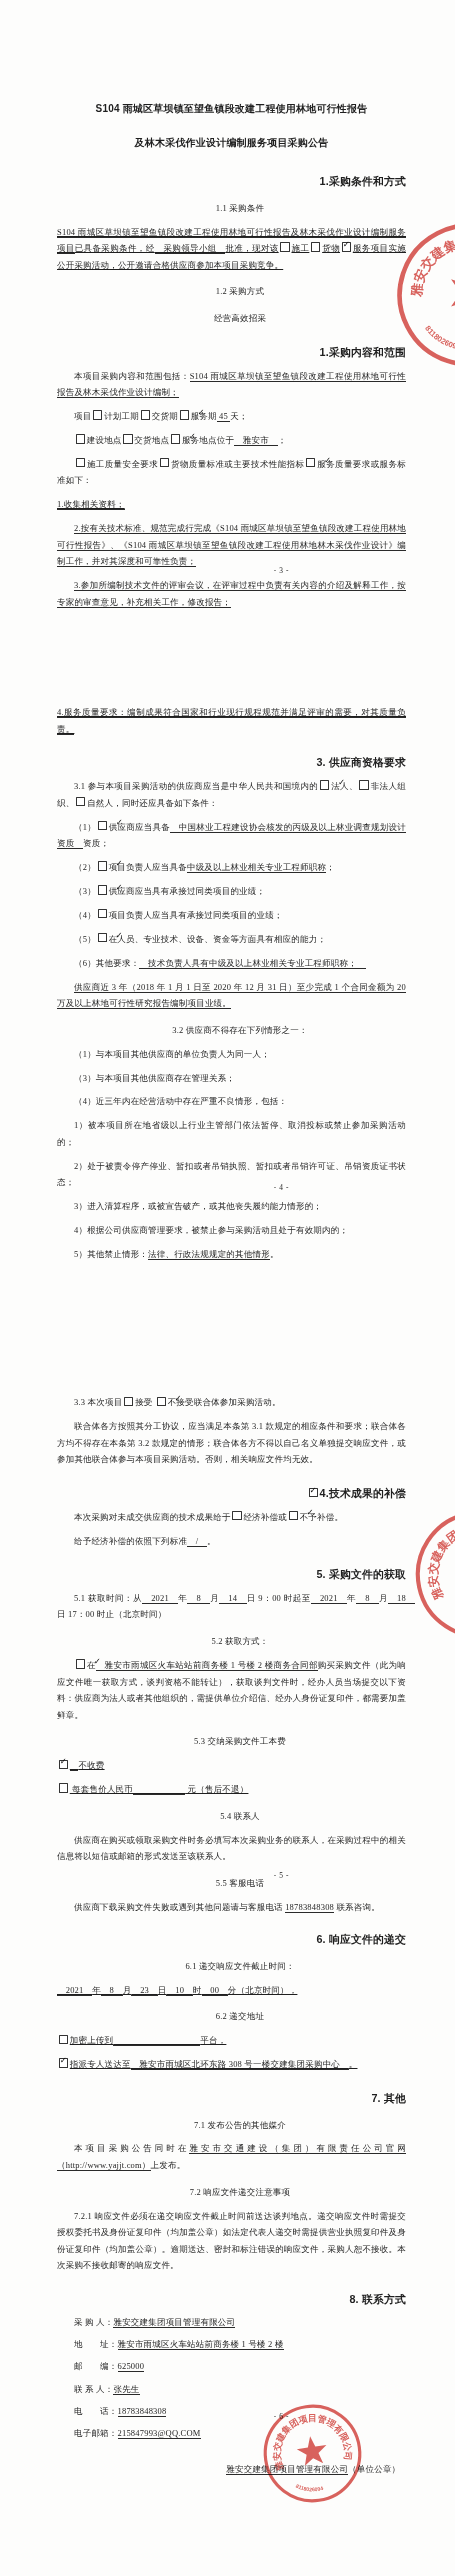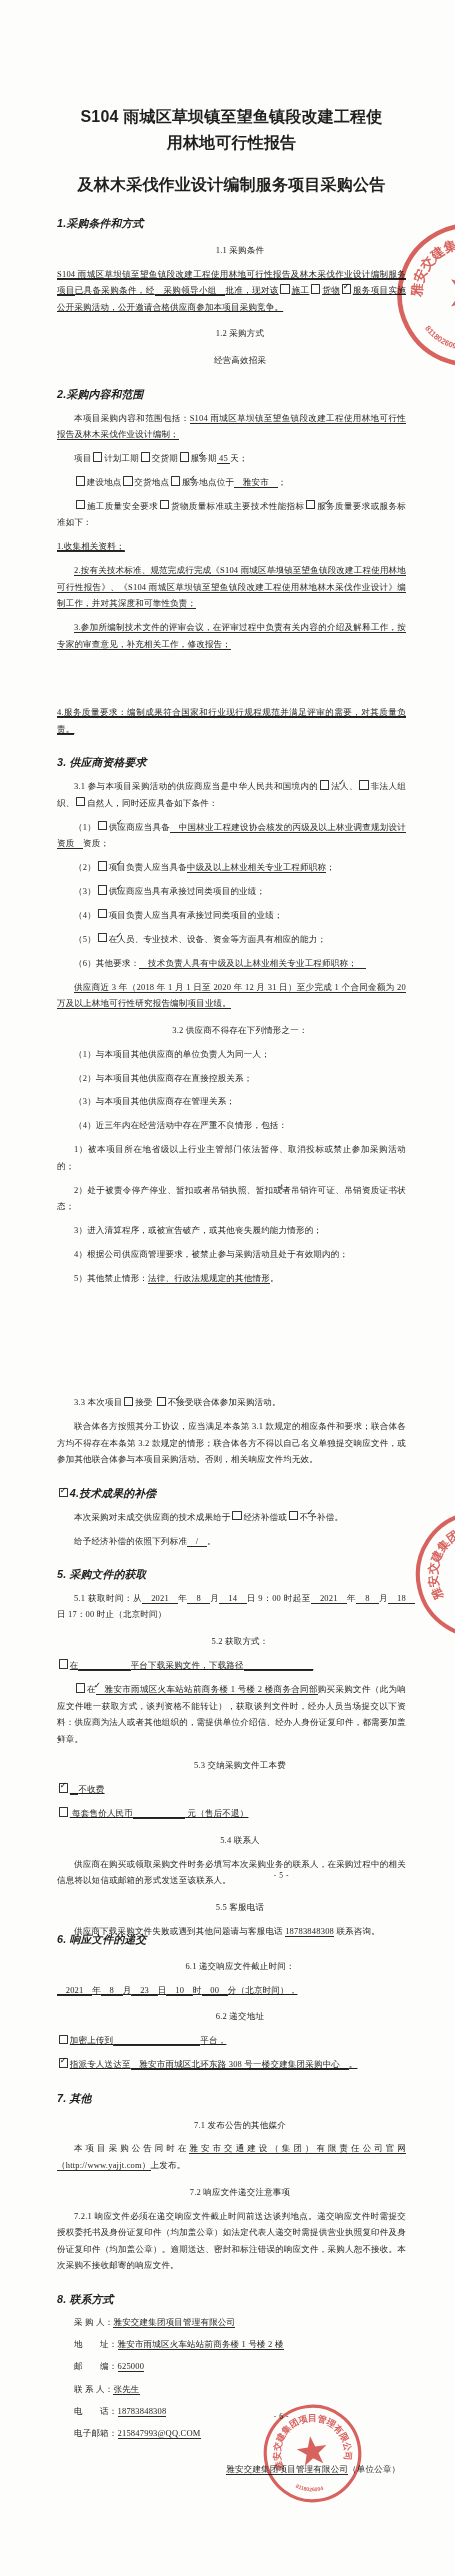--- a/index.html
+++ b/index.html
@@ -3,23 +3,23 @@
 <meta charset="utf-8">
 <style>
   html,body{margin:0;padding:0;background:#ffffff;}
   .doc{position:relative;width:456px;height:2576px;background:#fdfdfc;overflow:hidden;
        font-family:"Liberation Serif","DejaVu Serif",serif;color:#1f1f1f;}
   .page{position:absolute;left:57px;width:349px;}
   .blk{font-size:8.5px;line-height:16.5px;letter-spacing:0.2px;margin:7.4px 0;text-align:justify;}
   .blk.chapter{font-family:"Liberation Sans","DejaVu Sans",sans-serif;font-weight:bold;
                font-size:11.4px;text-align:center;margin:0 0 15px 0;letter-spacing:1.1px;}
   .blk.title{font-family:"Liberation Sans","DejaVu Sans",sans-serif;font-weight:bold;
-             font-size:16px;text-align:center;line-height:26px;margin:16px;}
+             font-size:10px;text-align:center;line-height:26px;margin:8px;}
   .blk.h2{font-family:"Liberation Sans","DejaVu Sans",sans-serif;font-weight:bold;
-          font-size:10.8px;margin:17px 0 6.8px 0;text-align:left;font-style:italic;}
+          font-size:10.8px;margin:17px 0 6.8px 0;text-align:right;}
   .blk.sub{margin:10.3px 0 6.8px 0;text-indent:2em;text-align:center;}
   .blk.body{text-indent:2em;}
   .blk.bodyni{text-indent:0;text-decoration:underline;}
   .blk.contact{text-indent:2em;margin:5.7px 0;text-align:left;}
   .blk.sign{text-align:right;margin:19.4px 5.7px 0 0;text-indent:0;}
   .u{border-bottom:0.6px solid #2a2a2a;}
   .pagenum{position:absolute;left:0;right:0;bottom:0;text-align:center;font-size:7.4px;
            letter-spacing:0.6px;transform:translateX(50px);}
   .cb{display:inline-block;width:7.4px;height:7.4px;border:0.9px solid #333;border-radius:0.6px;
       margin:0 1.7px;vertical-align:-0.6px;position:relative;background:#fff;}
@@ -34,21 +34,21 @@
 <div class="doc">
 
   <div class="page" style="top:88px;height:487px">
       <div class="blk title"><span>S104 雨城区草坝镇至望鱼镇段改建工程使用林地可行性报告</span></div>
       <div class="blk title"><span>及林木采伐作业设计编制服务项目采购公告</span></div>
       <div class="blk h2"><span>1.采购条件和方式</span></div>
       <div class="blk sub"><span>1.1 采购条件</span></div>
       <div class="blk bodyni"><span class="u">S104 雨城区草坝镇至望鱼镇段改建工程使用林地可行性报告及林木采伐作业设计编制服务项目</span><span>已具备采购条件，经</span><span class="u">　采购领导小组　</span><span>批准，现对该</span><span class="cb"></span><span>施工</span><span class="cb"></span><span>货物</span><span class="cb checked"><span class="tick">✓</span></span><span>服务项目实施公开采购活动，公开邀请合格供应商参加本项目采购竞争。</span></div>
       <div class="blk sub"><span>1.2 采购方式</span></div>
       <div class="blk sub"><span>经营高效招采</span></div>
-      <div class="blk h2"><span>2.采购内容和范围</span></div>
+      <div class="blk h2"><span>1.采购内容和范围</span></div>
       <div class="blk body"><span>本项目采购内容和范围包括：</span><span class="u">S104 雨城区草坝镇至望鱼镇段改建工程使用林地可行性报告及林木采伐作业设计编制；</span></div>
       <div class="blk body"><span>项目</span><span class="cb"></span><span>计划工期</span><span class="cb"></span><span>交货期</span><span class="cb checked"><span class="tick">✓</span></span><span>服务期</span><span class="u"> 45 </span><span>天；</span></div>
       <div class="blk body"><span class="cb"></span><span>建设地点</span><span class="cb"></span><span>交货地点</span><span class="cb checked"><span class="tick">✓</span></span><span>服务地点位于</span><span class="u">　雅安市　</span><span>；</span></div>
       <div class="blk body"><span class="cb"></span><span>施工质量安全要求</span><span class="cb"></span><span>货物质量标准或主要技术性能指标</span><span class="cb checked"><span class="tick">✓</span></span><span>服务质量要求或服务标准如下：</span></div>
       <div class="blk bodyni"><span class="u">1.收集相关资料；</span></div>
       <div class="blk body"><span class="u">2.按有关技术标准、规范完成行完成《S104 雨城区草坝镇至望鱼镇段改建工程使用林地可行性报告》、《S104 雨城区草坝镇至望鱼镇段改建工程使用林地林木采伐作业设计》编制工作，并对其深度和可靠性负责；</span></div>
       <div class="blk body"><span class="u">3.参加所编制技术文件的评审会议，在评审过程中负责有关内容的介绍及解释工作，按专家的审查意见，补充相关工作，修改报告；</span></div>
       <div class="pagenum">- 3 -</div>
     </div>
   <div class="page" style="top:697px;height:495px">
@@ -57,40 +57,38 @@
       <div class="blk body"><span>3.1 参与本项目采购活动的供应商应当是中华人民共和国境内的</span><span class="cb checked"><span class="tick">✓</span></span><span>法人、</span><span class="cb"></span><span>非法人组织、</span><span class="cb"></span><span>自然人，同时还应具备如下条件：</span></div>
       <div class="blk body"><span>（1）</span><span class="cb checked"><span class="tick">✓</span></span><span>供应商应当具备</span><span class="u">　中国林业工程建设协会核发的丙级及以上林业调查规划设计资质　</span><span>资质；</span></div>
       <div class="blk body"><span>（2）</span><span class="cb checked"><span class="tick">✓</span></span><span>项目负责人应当具备</span><span class="u">中级及以上林业相关专业工程师职称</span><span>；</span></div>
       <div class="blk body"><span>（3）</span><span class="cb checked"><span class="tick">✓</span></span><span>供应商应当具有承接过同类项目的业绩；</span></div>
       <div class="blk body"><span>（4）</span><span class="cb"></span><span>项目负责人应当具有承接过同类项目的业绩；</span></div>
       <div class="blk body"><span>（5）</span><span class="cb checked"><span class="tick">✓</span></span><span>在人员、专业技术、设备、资金等方面具有相应的能力；</span></div>
       <div class="blk body"><span>（6）其他要求：</span><span class="u">　技术负责人具有中级及以上林业相关专业工程师职称；　</span></div>
       <div class="blk body"><span class="u">供应商近 3 年（2018 年 1 月 1 日至 2020 年 12 月 31 日）至少完成 1 个合同金额为 20 万及以上林地可行性研究报告编制项目业绩。</span></div>
       <div class="blk sub"><span>3.2 供应商不得存在下列情形之一：</span></div>
       <div class="blk body"><span>（1）与本项目其他供应商的单位负责人为同一人；</span></div>
-      <div class="blk body"><span>（2）与本项目其他供应商存在直接控股关系；</span></div>
       <div class="blk body"><span>（3）与本项目其他供应商存在管理关系；</span></div>
       <div class="blk body"><span>（4）近三年内在经营活动中存在严重不良情形，包括：</span></div>
       <div class="blk body"><span>1）被本项目所在地省级以上行业主管部门依法暂停、取消投标或禁止参加采购活动的；</span></div>
       <div class="blk body"><span>2）处于被责令停产停业、暂扣或者吊销执照、暂扣或者吊销许可证、吊销资质证书状态；</span></div>
       <div class="blk body"><span>3）进入清算程序，或被宣告破产，或其他丧失履约能力情形的；</span></div>
       <div class="blk body"><span>4）根据公司供应商管理要求，被禁止参与采购活动且处于有效期内的；</span></div>
       <div class="blk body"><span>5）其他禁止情形：</span><span class="u">法律、行政法规规定的其他情形</span><span>。</span></div>
       <div class="pagenum">- 4 -</div>
     </div>
   <div class="page" style="top:1387px;height:493px">
       <div class="blk body"><span>3.3 本次项目</span><span class="cb"></span><span>接受 </span><span class="cb checked"><span class="tick">✓</span></span><span>不接受联合体参加采购活动。</span></div>
       <div class="blk body"><span>联合体各方按照其分工协议，应当满足本条第 3.1 款规定的相应条件和要求；联合体各方均不得存在本条第 3.2 款规定的情形；联合体各方不得以自己名义单独提交响应文件，或参加其他联合体参与本项目采购活动。否则，相关响应文件均无效。</span></div>
       <div class="blk h2"><span class="cb checked"><span class="tick">✓</span></span><span>4.技术成果的补偿</span></div>
       <div class="blk body"><span>本次采购对未成交供应商的技术成果给于</span><span class="cb"></span><span>经济补偿或</span><span class="cb checked"><span class="tick">✓</span></span><span>不予补偿。</span></div>
       <div class="blk body"><span>给予经济补偿的依照下列标准</span><span class="u">　/　</span><span>。</span></div>
       <div class="blk h2"><span>5. 采购文件的获取</span></div>
       <div class="blk body"><span>5.1 获取时间：从</span><span class="u">　2021　</span><span>年</span><span class="u">　8　</span><span>月</span><span class="u">　14　</span><span>日 9：00 时起至</span><span class="u">　2021　</span><span>年</span><span class="u">　8　</span><span>月</span><span class="u">　18　</span><span>日 17：00 时止（北京时间）</span></div>
       <div class="blk sub"><span>5.2 获取方式：</span></div>
-      <div class="blk bodyni"><span class="cb"></span><span>在</span><span class="u">　　　　　　</span><span>平台下载采购文件，下载路径</span><span class="u">　　　　　　　　</span></div>
       <div class="blk body"><span class="cb checked"><span class="tick">✓</span></span><span>在</span><span class="u">　雅安市雨城区火车站站前商务楼 1 号楼 2 楼商务合同部</span><span>购买采购文件（此为响应文件唯一获取方式，谈判资格不能转让），获取谈判文件时，经办人员当场提交以下资料：供应商为法人或者其他组织的，需提供单位介绍信、经办人身份证复印件，都需要加盖鲜章。</span></div>
       <div class="blk sub"><span>5.3 交纳采购文件工本费</span></div>
       <div class="blk bodyni"><span class="cb checked"><span class="tick">✓</span></span><span class="u">　</span><span>不收费</span></div>
       <div class="blk bodyni"><span class="cb"></span><span> 每套售价人民币</span><span class="u">　　　　　　</span><span> 元（售后不退）</span></div>
       <div class="blk sub"><span>5.4 联系人</span></div>
       <div class="blk body"><span>供应商在购买或领取采购文件时务必填写本次采购业务的联系人，在采购过程中的相关信息将以短信或邮箱的形式发送至该联系人。</span></div>
       <div class="blk sub"><span>5.5 客服电话</span></div>
       <div class="blk body"><span>供应商下载采购文件失败或遇到其他问题请与客服电话 </span><span class="u">18783848308</span><span> 联系咨询。</span></div>
       <div class="pagenum">- 5 -</div>
     </div>

